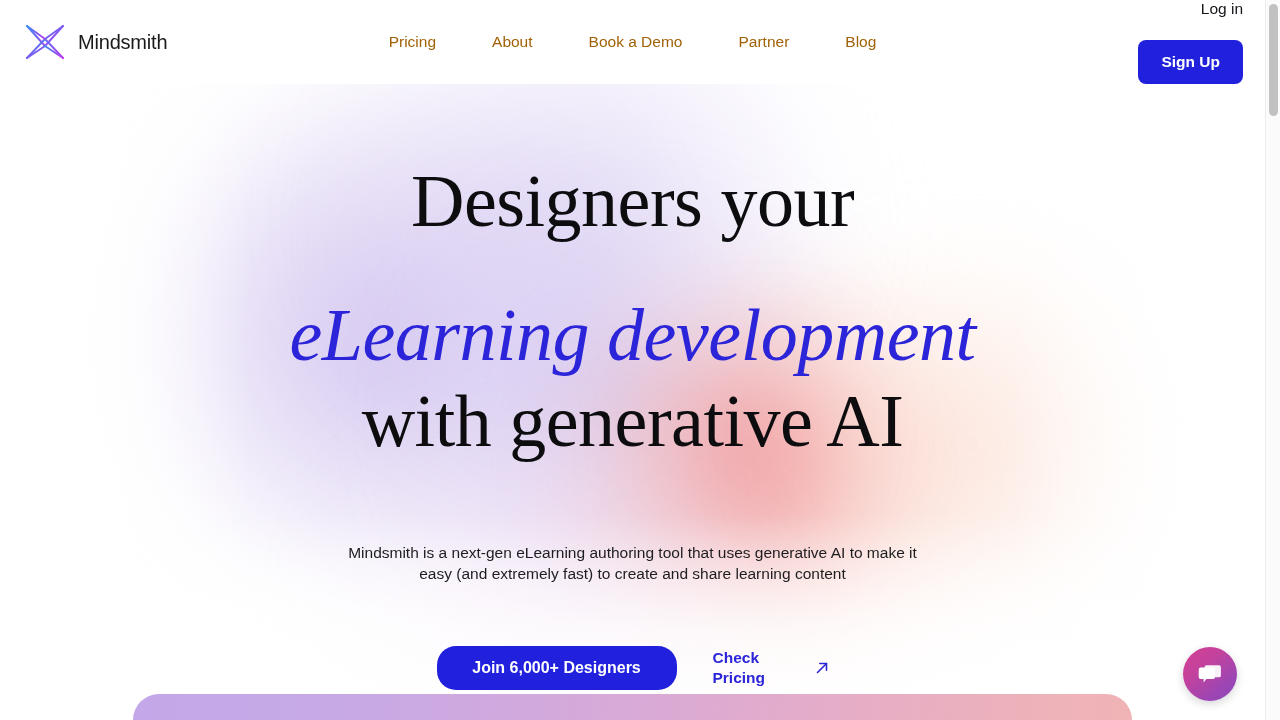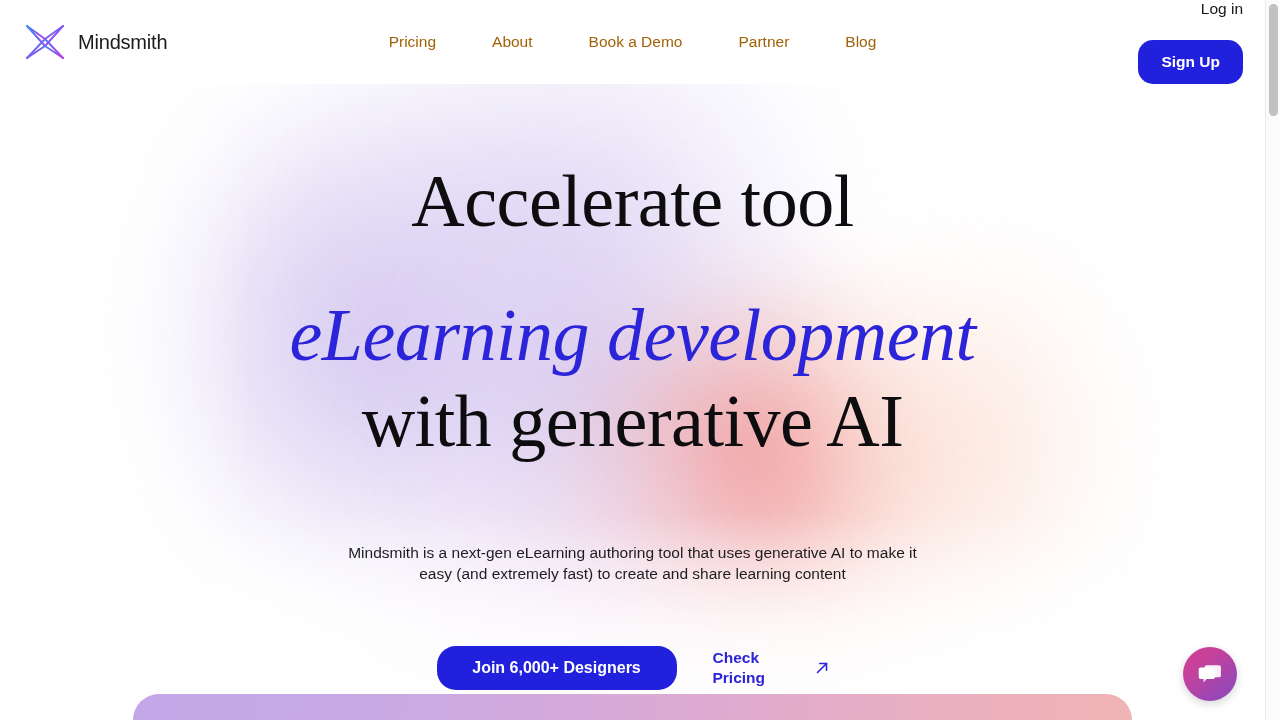--- a/index.html
+++ b/index.html
@@ -186,21 +186,21 @@
     text-decoration: none;
     white-space: nowrap;
     cursor: pointer;
   }
   .signup-button {
     background: #2121dd;
     color: #ffffff;
     font-size: 15.5px;
     font-weight: bold;
     border: none;
-    border-radius: 15px;
+    border-radius: 8px;
     padding: 13px 23px;
     cursor: pointer;
     white-space: nowrap;
     font-family: "Liberation Sans", sans-serif;
   }
 
   
   #hero {
     position: absolute;
     left: 0; top: 84px;
@@ -383,21 +383,21 @@
     <div class="header-actions">
       <a class="login-link">Log in</a>
       <button class="signup-button">Sign Up</button>
     </div>
 
   </header>
 
   <section id="hero">
 
     <h1 class="hero-heading">
-      <span class="hero-line">Accelerate tool</span>
+      <span class="hero-line">Designers your</span>
       <span class="hero-line-accent">eLearning development</span>
       <span class="hero-line">with generative AI</span>
     </h1>
 
     <p class="hero-subtitle">Mindsmith is a next-gen eLearning authoring tool that uses generative AI to make it easy (and extremely fast) to create and share learning content</p>
 
     <div class="hero-cta-row">
       <button class="cta-primary">Join 6,000+ Designers</button>
       <a class="cta-secondary">
         <span class="cta-secondary-label">Check Pricing</span>

